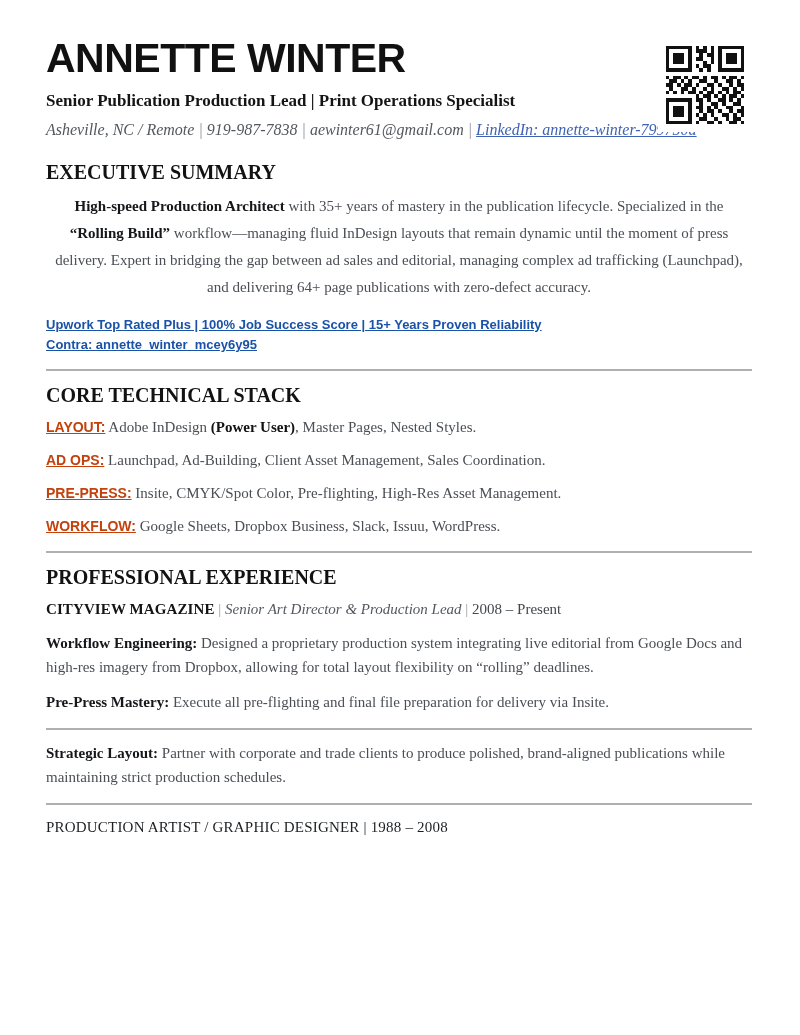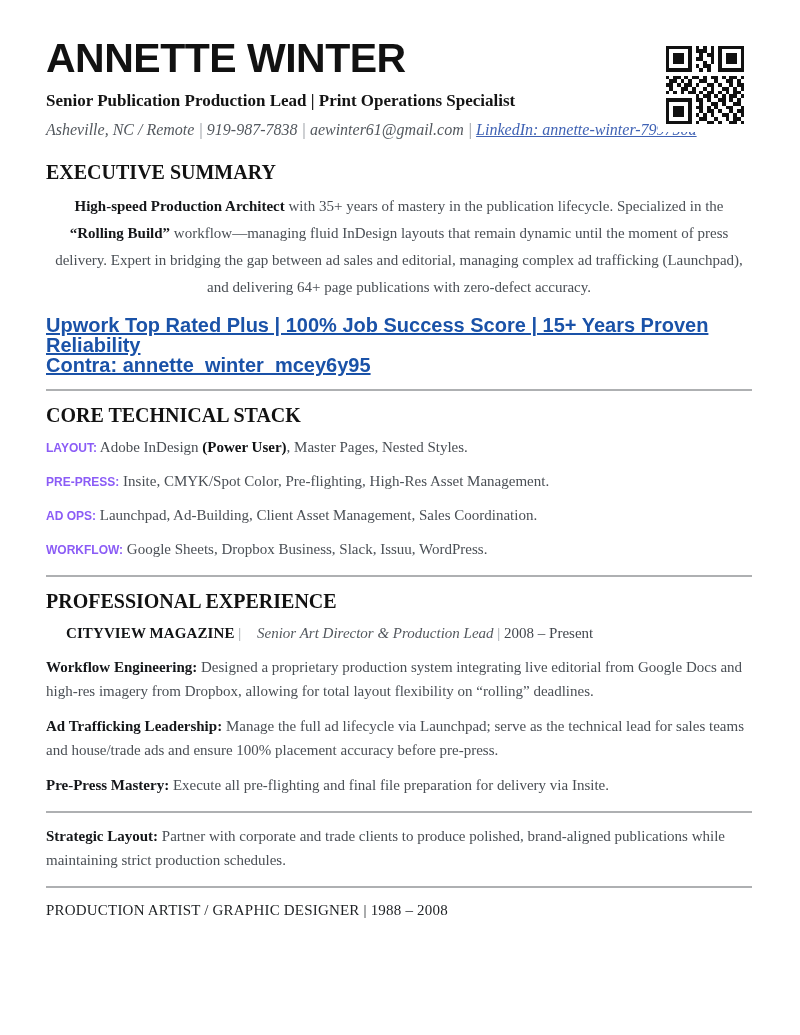--- a/index.html
+++ b/index.html
@@ -104,21 +104,21 @@
     line-height: 27px;
     color: #4a4f55;
     text-align: center;
     margin-bottom: 14px;
   }
   .summary b { color: #15171a; }
 
   .links-block {
     font-family: "Liberation Sans", sans-serif;
     font-weight: bold;
-    font-size: 20px;
+    font-size: 13px;
     line-height: 20px;
     color: #1a52a8;
     margin: 0 0 4px 0;
   }
   .links-block a,
   .links-block span.linkline {
     display: block;
     color: #1a52a8;
     text-decoration: underline;
   }
@@ -126,42 +126,41 @@
   
   .stack-row {
     font-size: 15px;
     line-height: 22px;
     color: #4a4f55;
     margin: 0 0 11px 0;
   }
   .stack-label {
     font-family: "Liberation Sans", sans-serif;
     font-weight: bold;
-    font-size: 12px;
-    color: #8b5cf6;
+    font-size: 14px;
+    color: #c2410c;
+    text-decoration: underline;
   }
   .stack-row b { color: #101214; font-weight: bold; }
 
   
   .job-line {
     font-size: 15px;
     line-height: 22px;
     color: #4a4f55;
     margin: 0 0 11px 0;
   }
   .company {
     font-weight: bold;
     color: #121416;
     letter-spacing: 0.1px;
-    margin-left: 20px;
   }
   .job-role {
     font-style: italic;
     color: #53585e;
-    margin-left: 12px;
   }
   .job-dates { color: #43484e; }
   .pipe { color: #9aa0a6; }
 
   .bullet {
     font-size: 15px;
     line-height: 24px;
     color: #4a4f55;
     margin: 0 0 11px 0;
   }
@@ -329,24 +328,24 @@
   </div>
 
   <hr class="rule">
   <div>
     <h2 class="section-title">CORE TECHNICAL STACK</h2>
 
     <p class="stack-row">
       <span class="stack-label">LAYOUT:</span><span> Adobe InDesign </span><b>(Power User)</b><span>, Master Pages, Nested Styles.</span>
     </p>
     <p class="stack-row">
+      <span class="stack-label">AD OPS:</span><span> Launchpad, Ad-Building, Client Asset Management, Sales Coordination.</span>
+    </p>
+    <p class="stack-row">
       <span class="stack-label">PRE-PRESS:</span><span> Insite, CMYK/Spot Color, Pre-flighting, High-Res Asset Management.</span>
-    </p>
-    <p class="stack-row">
-      <span class="stack-label">AD OPS:</span><span> Launchpad, Ad-Building, Client Asset Management, Sales Coordination.</span>
     </p>
     <p class="stack-row">
       <span class="stack-label">WORKFLOW:</span><span> Google Sheets, Dropbox Business, Slack, Issuu, WordPress.</span>
     </p>
   </div>
 
   <hr class="rule">
   <div>
     <h2 class="section-title">PROFESSIONAL EXPERIENCE</h2>
 
@@ -355,23 +354,20 @@
       <span class="pipe">|</span>
       <span class="job-role">Senior Art Director &amp; Production Lead</span>
       <span class="pipe">|</span>
       <span class="job-dates">2008 – Present</span>
     </p>
 
     <p class="bullet">
       <b>Workflow Engineering:</b><span> Designed a proprietary production system integrating live editorial from Google Docs and high-res imagery from Dropbox, allowing for total layout flexibility on “rolling” deadlines.</span>
     </p>
     <p class="bullet">
-      <b>Ad Trafficking Leadership:</b><span> Manage the full ad lifecycle via Launchpad; serve as the technical lead for sales teams and house/trade ads and ensure 100% placement accuracy before pre-press.</span>
-    </p>
-    <p class="bullet">
       <b>Pre-Press Mastery:</b><span> Execute all pre-flighting and final file preparation for delivery via Insite.</span>
     </p>
   </div>
 
   <hr class="rule">
   <div>
     <p class="bullet">
       <b>Strategic Layout:</b><span> Partner with corporate and trade clients to produce polished, brand-aligned publications while maintaining strict production schedules.</span>
     </p>
   </div>

